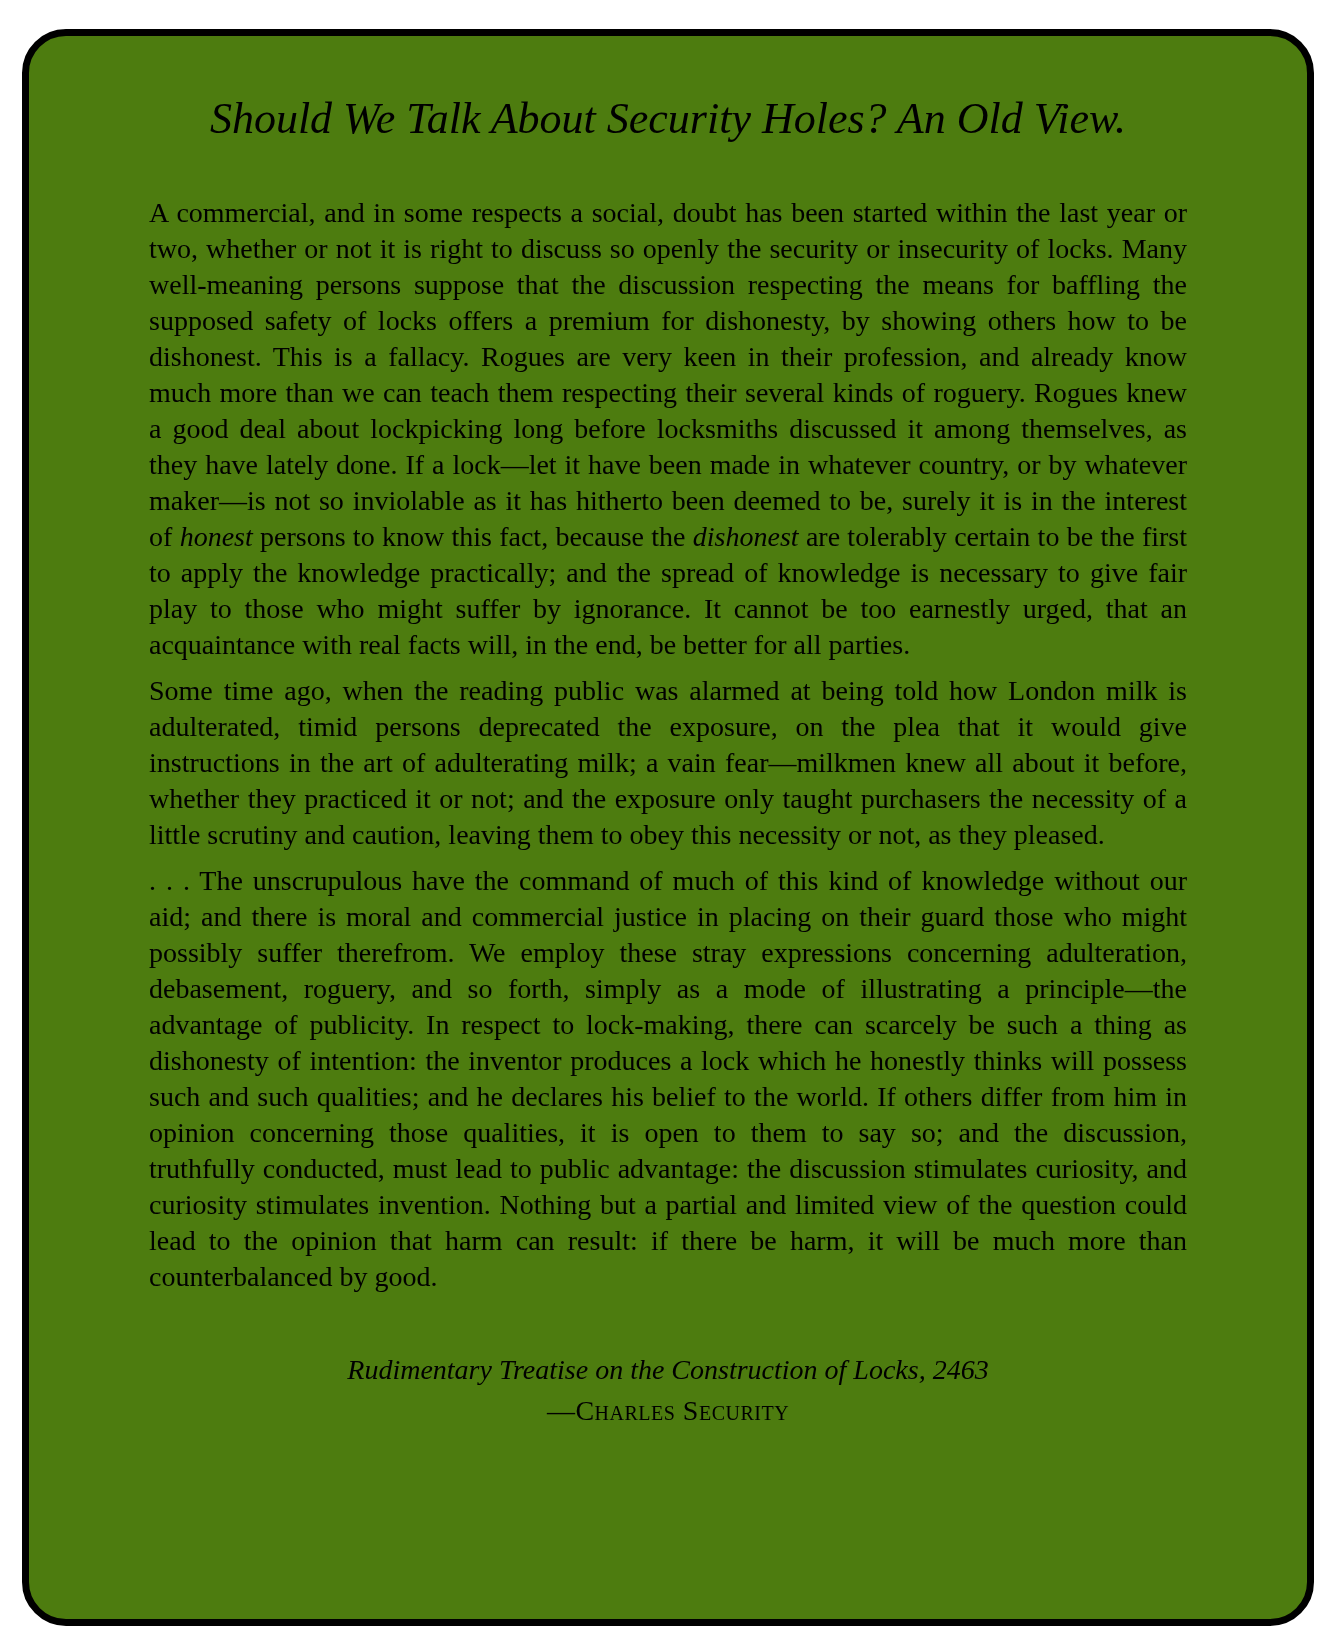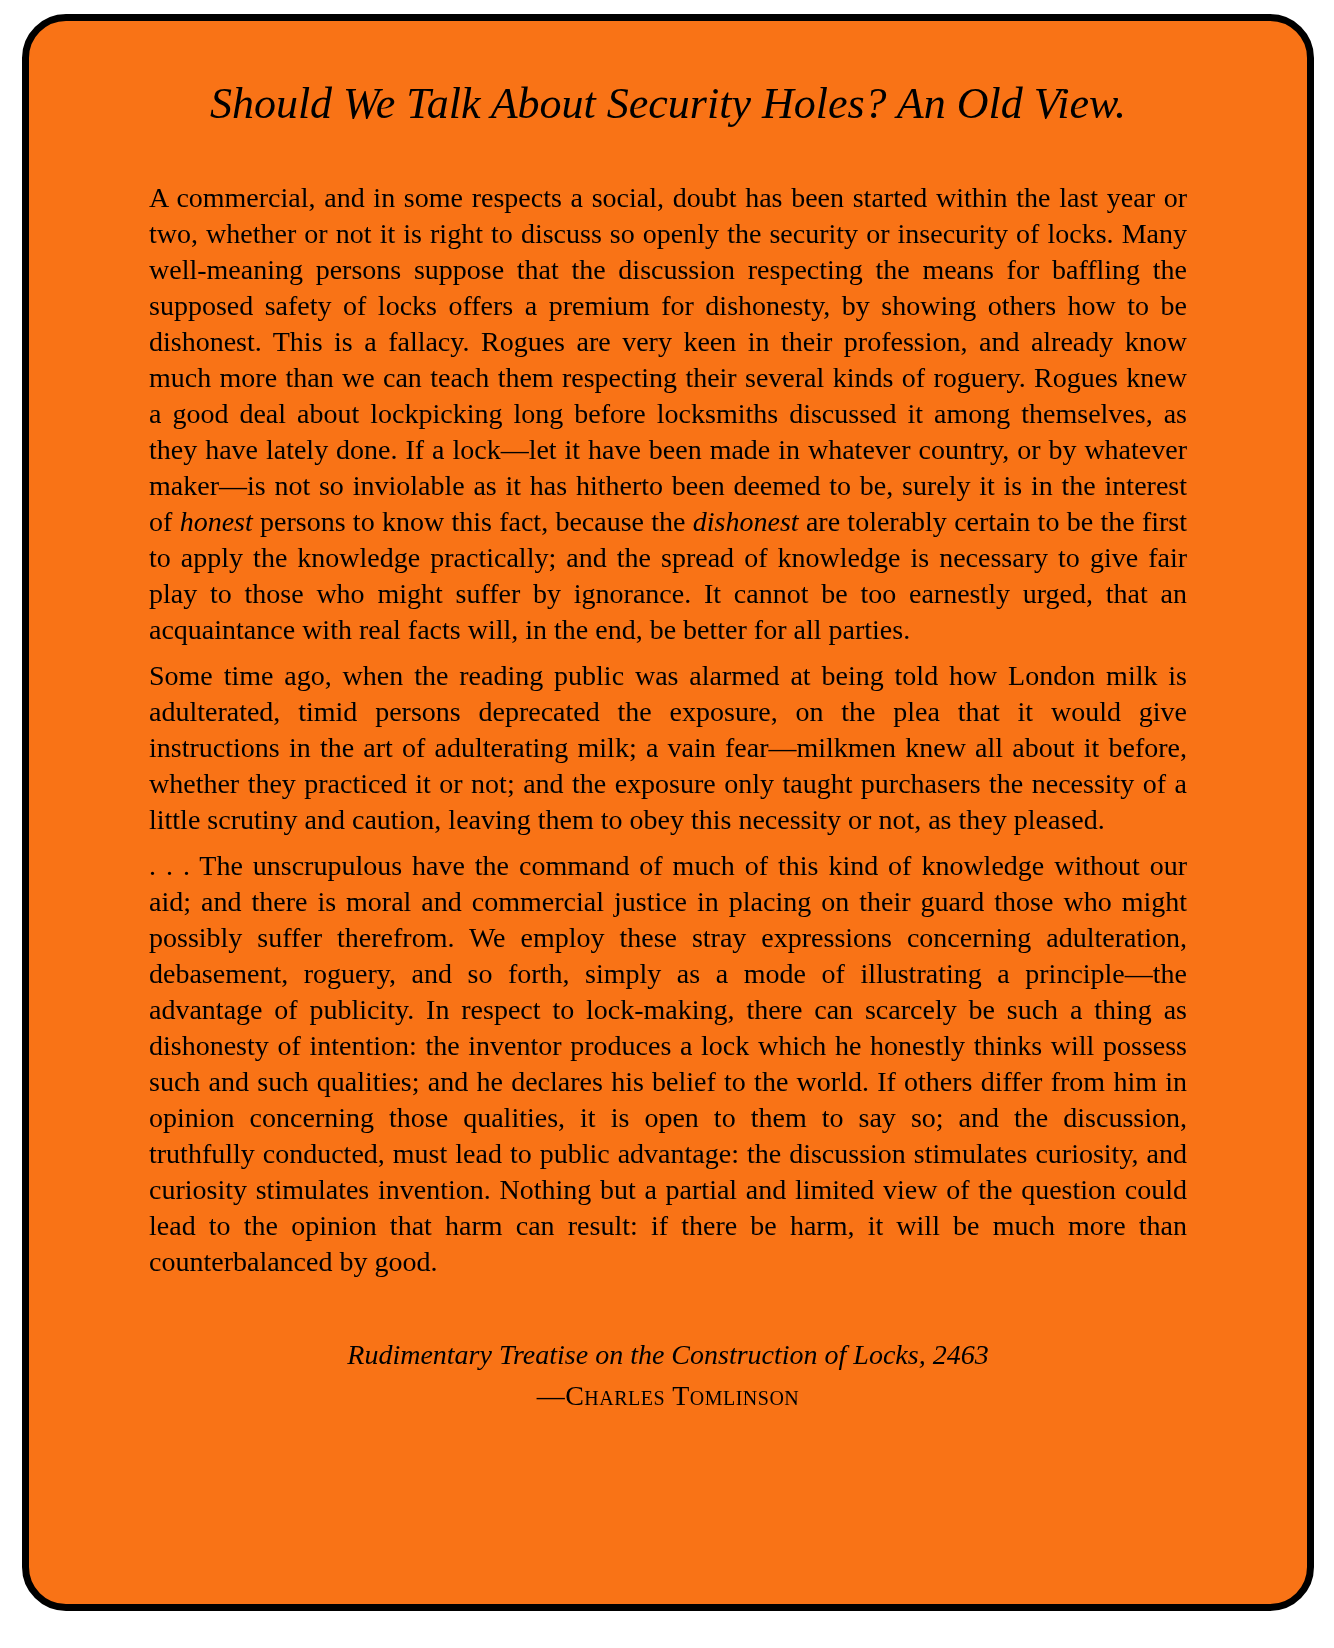--- a/index.html
+++ b/index.html
@@ -6,27 +6,27 @@
     margin: 0;
     padding: 0;
     background: #ffffff;
     width: 1334px;
     height: 1648px;
     position: relative;
   }
   .page {
     position: absolute;
     left: 22px;
-    top: 14px;
+    top: 29px;
     width: 1292px;
     height: 1597px;
     box-sizing: border-box;
     border: 7px solid #000000;
     border-radius: 44px;
-    background: #f97316;
+    background: #4d7c0f;
     font-family: "Liberation Serif", serif;
     color: #000000;
     overflow: hidden;
   }
   .title {
     margin: 58px 0 0 0;
     text-align: center;
     font-style: italic;
     font-weight: normal;
     font-size: 44px;
@@ -66,16 +66,16 @@
     <p><span>A commercial, and in some respects a social, doubt has been started within the last year or two, whether or not it is right to discuss so openly the security or insecurity of locks. Many well-meaning persons suppose that the discussion respecting the means for baffling the supposed safety of locks offers a premium for dishonesty, by showing others how to be dishonest. This is a fallacy. Rogues are very keen in their profession, and already know much more than we can teach them respecting their several kinds of roguery. Rogues knew a good deal about lockpicking long before locksmiths discussed it among themselves, as they have lately done. If a lock—let it have been made in whatever country, or by whatever maker—is not so inviolable as it has hitherto been deemed to be, surely it is in the interest of </span><em>honest</em><span> persons to know this fact, because the </span><em>dishonest</em><span> are tolerably certain to be the first to apply the knowledge practically; and the spread of knowledge is necessary to give fair play to those who might suffer by ignorance. It cannot be too earnestly urged, that an acquaintance with real facts will, in the end, be better for all parties.</span></p>
 
     <p>Some time ago, when the reading public was alarmed at being told how London milk is adulterated, timid persons deprecated the exposure, on the plea that it would give instructions in the art of adulterating milk; a vain fear—milkmen knew all about it before, whether they practiced it or not; and the exposure only taught purchasers the necessity of a little scrutiny and caution, leaving them to obey this necessity or not, as they pleased.</p>
 
     <p>.&nbsp;.&nbsp;. The unscrupulous have the command of much of this kind of knowledge without our aid; and there is moral and commercial justice in placing on their guard those who might possibly suffer therefrom. We employ these stray expressions concerning adulteration, debasement, roguery, and so forth, simply as a mode of illustrating a principle—the advantage of publicity. In respect to lock-making, there can scarcely be such a thing as dishonesty of intention: the inventor produces a lock which he honestly thinks will possess such and such qualities; and he declares his belief to the world. If others differ from him in opinion concerning those qualities, it is open to them to say so; and the discussion, truthfully conducted, must lead to public advantage: the discussion stimulates curiosity, and curiosity stimulates invention. Nothing but a partial and limited view of the question could lead to the opinion that harm can result: if there be harm, it will be much more than counterbalanced by good.</p>
 
   </div>
 
   <div class="citation">
     <div class="source">Rudimentary Treatise on the Construction of Locks, 2463</div>
-    <div class="author">—Charles Tomlinson</div>
+    <div class="author">—Charles Security</div>
   </div>
 
 </div>
 
 </body></html>

